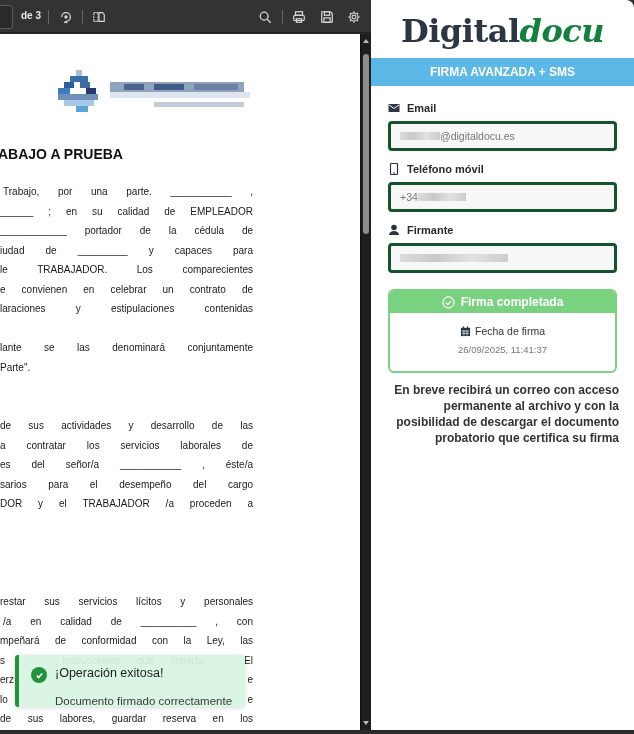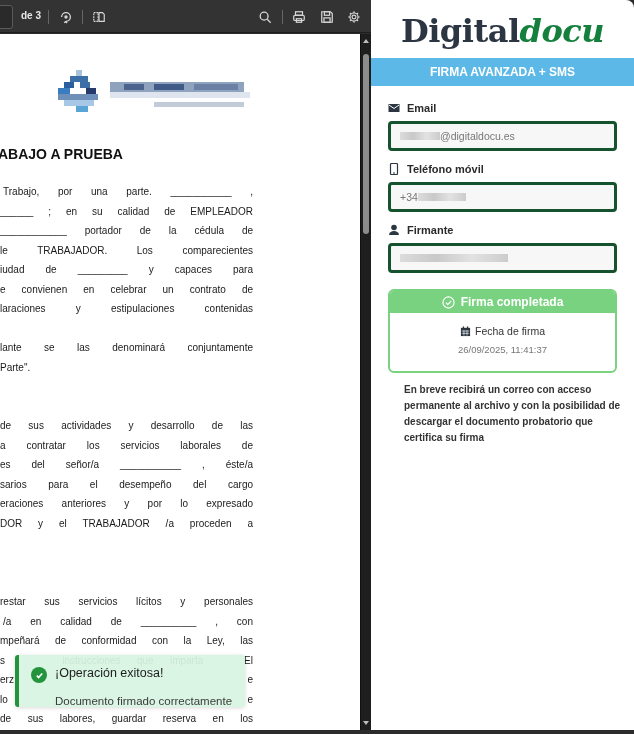--- a/index.html
+++ b/index.html
@@ -42,21 +42,21 @@
 
   .field-label { position: absolute; left: 17px; font-size: 11px; font-weight: bold; color: #2a2a2a; display: flex; align-items: center; gap: 7px; }
   .field-label svg { width: 12px; height: 12px; }
   .field-input { position: absolute; left: 17px; width: 229px; height: 30px; border: 3px solid #14532d; border-radius: 4px; background: #f7f7f7; font-size: 10.5px; color: #777; padding-left: 9px; line-height: 28px; display: flex; align-items: center; }
   .blur-block { display: inline-block; height: 8px; background: linear-gradient(90deg, #dcdcdc, #c9c9c9, #e2e2e2, #cccccc); }
 
   .status-card { position: absolute; left: 17px; top: 289px; width: 229px; height: 84px; border: 2px solid #79d27f; border-radius: 6px; overflow: hidden; }
   .status-head { height: 22px; background: #79d27f; color: #fff; font-size: 12px; font-weight: bold; display: flex; align-items: center; justify-content: center; gap: 6px; }
   .status-sub { margin-top: 12px; font-size: 10.5px; color: #333; display: flex; align-items: center; justify-content: center; gap: 4px; }
   .status-date { margin-top: 7px; font-size: 9.5px; color: #777; text-align: center; }
-  .info-text { position: absolute; left: 33px; top: 382px; width: 229px; text-align: left; font-size: 10px; font-weight: bold; color: #333; line-height: 16px; }
+  .info-text { position: absolute; left: 19px; top: 382px; width: 229px; text-align: right; font-size: 12px; font-weight: bold; color: #333; line-height: 16px; }
 </style>
 </head>
 <body>
 
 <div class="viewer">
   <div class="toolbar">
     <div class="page-input"></div>
     <span class="page-count">de 3</span>
     <div class="tb-sep" style="left:48px"></div>
     <div class="tb-icon" style="left:57px">
@@ -122,37 +122,36 @@
       <rect x="56" y="22" width="140" height="6" fill="#dfe5ee"></rect>
       <rect x="100" y="32" width="90" height="5" fill="#c2cbd8"></rect>
     </svg>
 
     <div class="doc-title">ABAJO A PRUEBA</div>
 
     <div class="doc-text" style="top:148px">
       <span class="doc-line" style="padding-left:3px">Trabajo, por una parte. ___________ ,</span>
       <span class="doc-line">______ ; en su calidad de EMPLEADOR</span>
       <span class="doc-line">____________ portador de la cédula de</span>
+      <span class="doc-line">iudad de _________ y capaces para</span>
       <span class="doc-line">le TRABAJADOR. Los comparecientes</span>
-      <span class="doc-line">iudad de _________ y capaces para</span>
       <span class="doc-line">e convienen en celebrar un contrato de</span>
       <span class="doc-line">laraciones y estipulaciones contenidas</span>
     </div>
 
     <div class="doc-text" style="top:304px">
       <span class="doc-line">lante se las denominará conjuntamente</span>
       <span class="doc-line last">Parte".</span>
     </div>
 
     <div class="doc-text" style="top:382px">
       <span class="doc-line">de sus actividades y desarrollo de las</span>
       <span class="doc-line">a contratar los servicios laborales de</span>
       <span class="doc-line">es del señor/a ___________ , éste/a</span>
       <span class="doc-line">sarios para el desempeño del cargo</span>
-      <span class="doc-line">eraciones anteriores y por lo expresado</span>
       <span class="doc-line">DOR y el TRABAJADOR /a proceden a</span>
     </div>
 
     <div class="doc-text" style="top:558px">
       <span class="doc-line">restar sus servicios lícitos y personales</span>
       <span class="doc-line" style="padding-left:3px">/a en calidad de __________ , con</span>
       <span class="doc-line">mpeñará de conformidad con la Ley, las</span>
       <span class="doc-line" style="white-space:pre">s       instrucciones  que  imparta     El</span>
       <span class="doc-line" style="white-space:pre">erz                                              e</span>
       <span class="doc-line" style="white-space:pre">lo                                               e</span>

